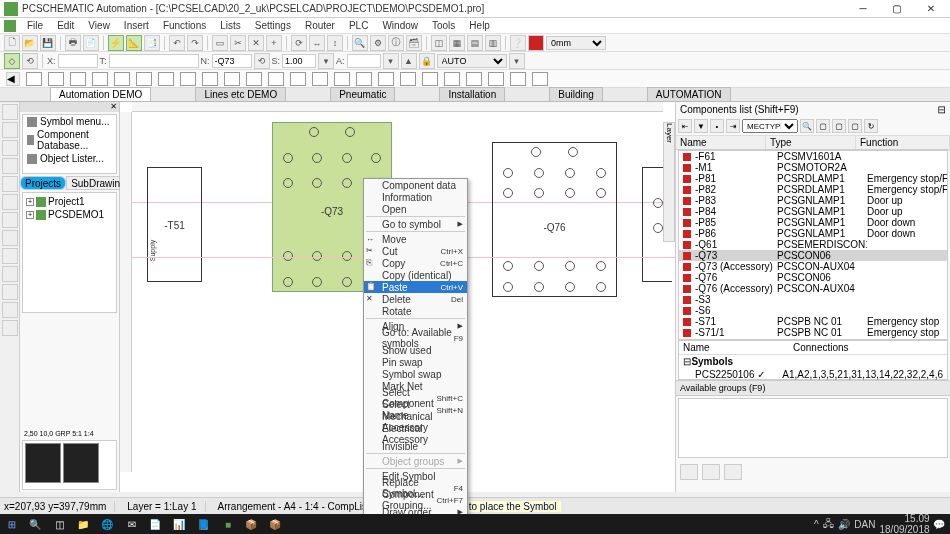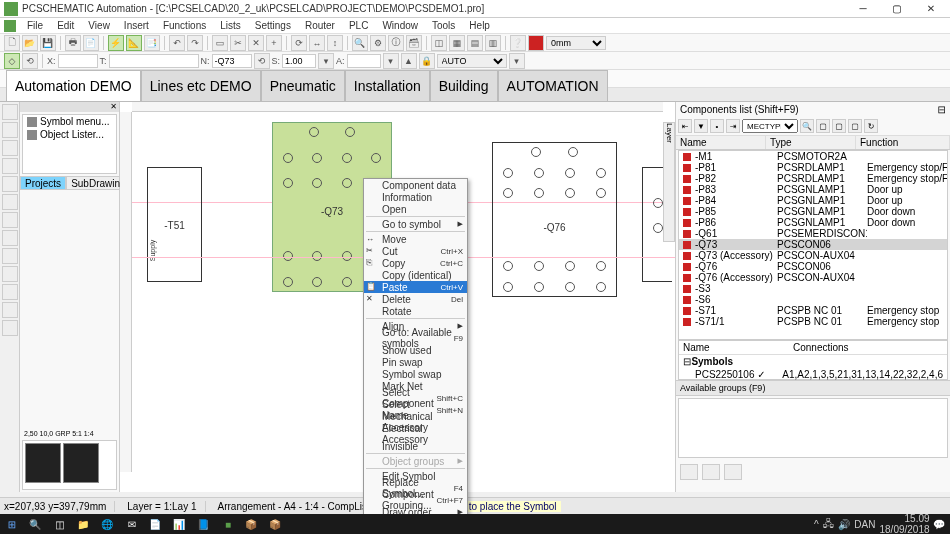--- a/index.html
+++ b/index.html
@@ -20,36 +20,36 @@
 .toolbar .tb.active { background: #cde8b5; border-color: #7ab55c; }
 .toolbar .sep { width: 1px; height: 14px; background: #ccc; margin: 0 2px; }
 .toolbar input { height: 14px; font-size: 9px; border: 1px solid #ccc; padding: 0 2px; }
 .toolbar select { height: 14px; font-size: 9px; border: 1px solid #ccc; }
 .toolbar .lbl { font-size: 9px; color: #555; }
 
 .symbolbar { background: #fafafa; height: 18px; border-bottom: 1px solid #ddd; display: flex; align-items: center; padding: 0 6px; gap: 6px; overflow: hidden; }
 .symbolbar .sym { width: 16px; height: 14px; border: 1px solid #999; background: #fff; display: inline-block; }
 
 .tabstrip-main { background: #eaeaea; height: 14px; display: flex; align-items: flex-end; border-bottom: 1px solid #bbb; padding-left: 6px; gap: 0; }
-.tabstrip-main .tab { font-size: 14px; padding: 7px 8px; border: 1px solid #bbb; border-bottom: none; background: #ddd; cursor: pointer; }
+.tabstrip-main .tab { font-size: 10px; padding: 1px 8px; border: 1px solid #bbb; border-bottom: none; background: #ddd; cursor: pointer; margin-left: 44px; }
 .tabstrip-main .tab.active { background: #fff; }
 
 .workspace { display: flex; height: 390px; background: #fff; }
 
 .leftbar { width: 20px; background: #f0f0f0; border-right: 1px solid #ccc; display: flex; flex-direction: column; gap: 2px; padding: 2px; }
 .leftbar .lb { width: 16px; height: 16px; background: #eee; border: 1px solid #ccc; cursor: pointer; }
 
 .leftpanel { width: 100px; background: #f8f8f8; border-right: 1px solid #ccc; display: flex; flex-direction: column; }
 .leftpanel .closebar { height: 10px; background: #e0e0e0; text-align: right; font-size: 8px; padding-right: 2px; cursor: pointer; }
 .leftpanel .browser { flex: 0 0 60px; border: 1px solid #ccc; margin: 2px; background: #fff; }
 .leftpanel .browser .item { font-size: 9px; padding: 1px 4px; display: flex; align-items: center; gap: 3px; cursor: pointer; }
 .leftpanel .browser .item .ic { width: 10px; height: 10px; background: #888; }
 .leftpanel .tabs2 { height: 14px; background: #eee; display: flex; font-size: 8px; }
 .leftpanel .tabs2 .t { padding: 1px 4px; border: 1px solid #ccc; cursor: pointer; }
-.leftpanel .tabs2 .t.active { background: #7dd3fc; }
+.leftpanel .tabs2 .t.active { background: #0ea5e9; border-radius: 6px; }
 .leftpanel .tree { flex: 1; background: #fff; border: 1px solid #ccc; margin: 2px; padding: 2px; }
 .leftpanel .tree .node { font-size: 9px; padding: 1px; display: flex; align-items: center; gap: 2px; }
 .leftpanel .tree .plus { width: 8px; height: 8px; border: 1px solid #888; display: inline-flex; align-items: center; justify-content: center; font-size: 7px; }
 .leftpanel .thumbstrip { height: 50px; background: #fff; border: 1px solid #ccc; margin: 2px; display: flex; gap: 2px; padding: 2px; }
 .leftpanel .thumbstrip .th { width: 36px; height: 40px; background: #222; border: 1px solid #888; }
 
 .canvas-area { flex: 1; position: relative; background: #fff; overflow: hidden; }
 .ruler-top { position: absolute; top: 0; left: 12px; right: 12px; height: 10px; background: #f5f5f5; border-bottom: 1px solid #ccc; }
 .ruler-left { position: absolute; top: 10px; left: 0; bottom: 20px; width: 12px; background: #f5f5f5; border-right: 1px solid #ccc; }
 .drawing { position: absolute; top: 10px; left: 12px; right: 0; bottom: 20px; background: #fff; }
@@ -264,26 +264,42 @@
 
   <div class="leftpanel">
     <div class="closebar">✕</div>
     <div class="browser">
       <div class="item">
           <span class="ic"></span>
           <span>Symbol menu...</span>
         </div>
       <div class="item">
           <span class="ic"></span>
+          <span>Component Database...</span>
+        </div>
+      <div class="item">
+          <span class="ic"></span>
           <span>Object Lister...</span>
         </div>
     </div>
     <div class="tabs2">
       <div class="t active">Projects</div>
       <div class="t">SubDrawings</div>
+    </div>
+    <div class="tree">
+      <div class="node">
+          <span class="plus">+</span>
+          <span style="width:10px;height:10px;background:#5a9e4a"></span>
+          <span>Project1</span>
+        </div>
+      <div class="node">
+          <span class="plus">+</span>
+          <span style="width:10px;height:10px;background:#5a9e4a"></span>
+          <span>PCSDEMO1</span>
+        </div>
     </div>
     <div style="flex:1"></div>
     <div style="font-size:7px;padding:0 4px;line-height:9px">2,50
 10,0
 GRP
 5:1
 1:4</div>
     <div class="thumbstrip">
       <div class="th"></div>
       <div class="th"></div>
@@ -393,20 +409,26 @@
       <div class="b">▢</div>
       <div class="b">▢</div>
       <div class="b">↻</div>
     </div>
     <div class="listhead">
       <div class="col" style="width:90px">Name</div>
       <div class="col" style="width:90px">Type</div>
       <div class="col" style="flex:1">Function</div>
     </div>
     <div class="list" id="comp-list" style="flex:0 0 190px">
+        <div class="row">
+          <div class="sq"></div>
+    <div class="c" style="width:82px">-F61</div>
+    <div class="c" style="width:90px">PCSMV1601A</div>
+    <div class="c" style="flex:1"></div>
+        </div>
         <div class="row">
           <div class="sq"></div>
     <div class="c" style="width:82px">-M1</div>
     <div class="c" style="width:90px">PCSMOTOR2A</div>
     <div class="c" style="flex:1"></div>
         </div>
         <div class="row">
           <div class="sq"></div>
     <div class="c" style="width:82px">-P81</div>
     <div class="c" style="width:90px">PCSRDLAMP1</div>

